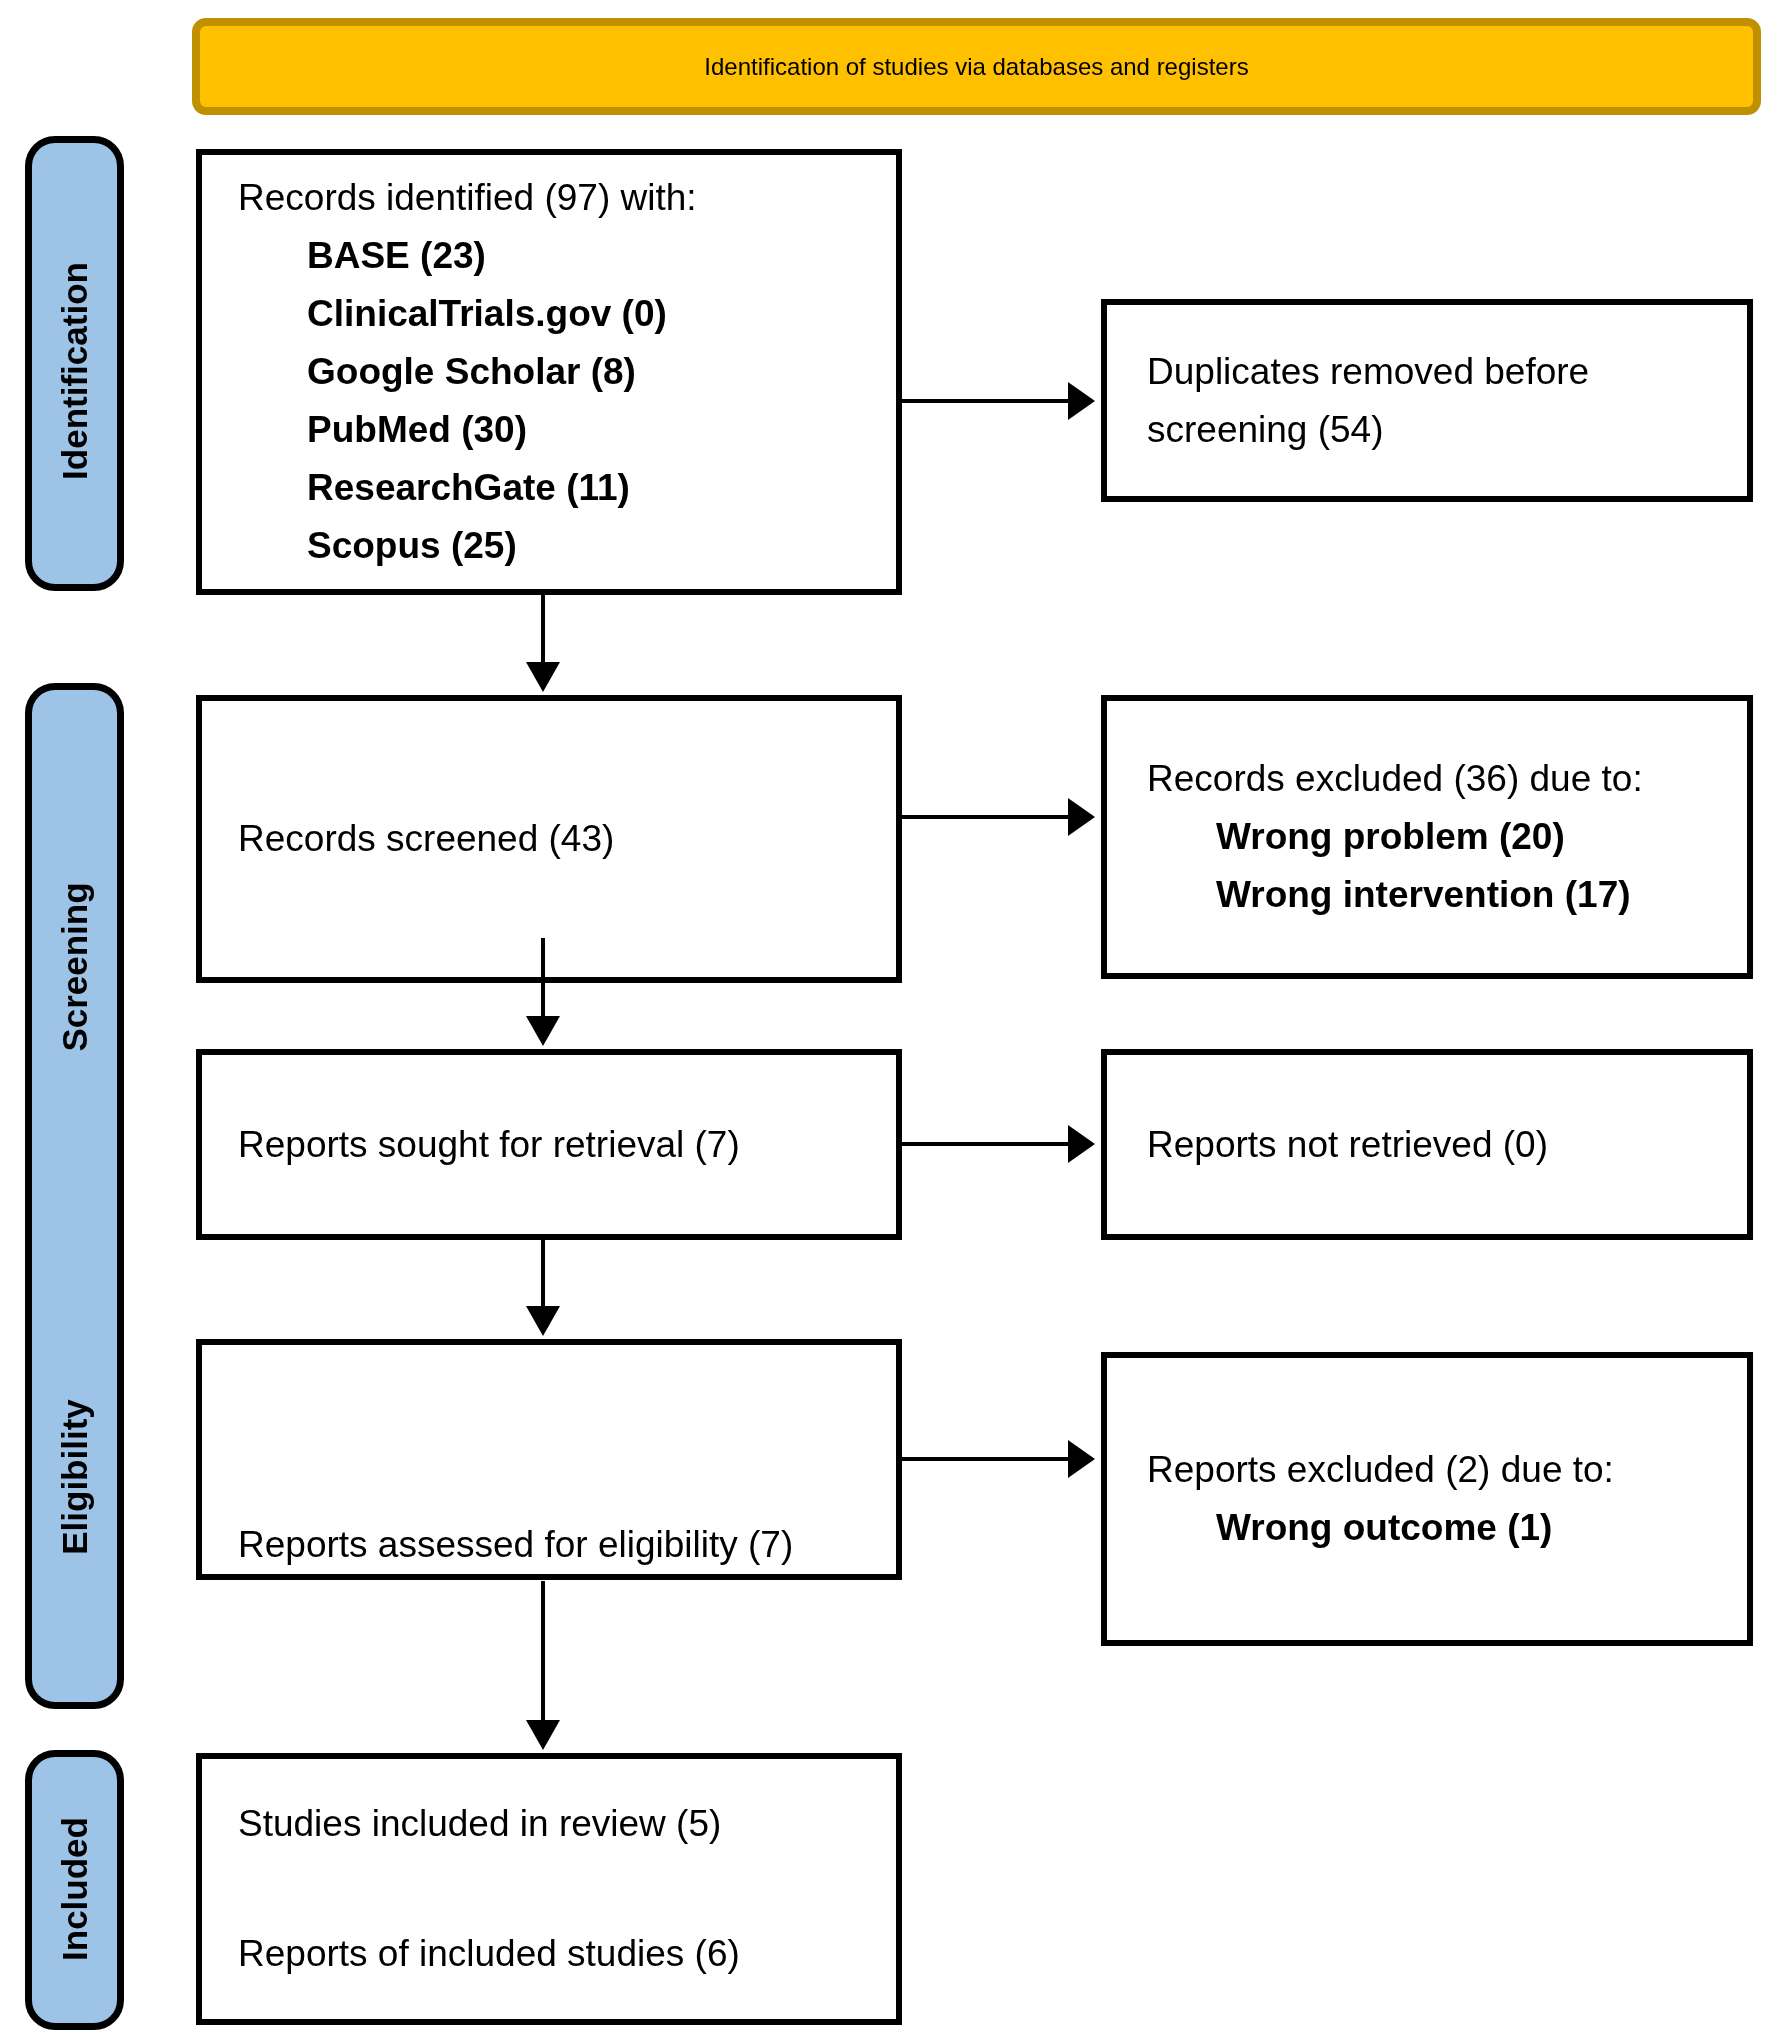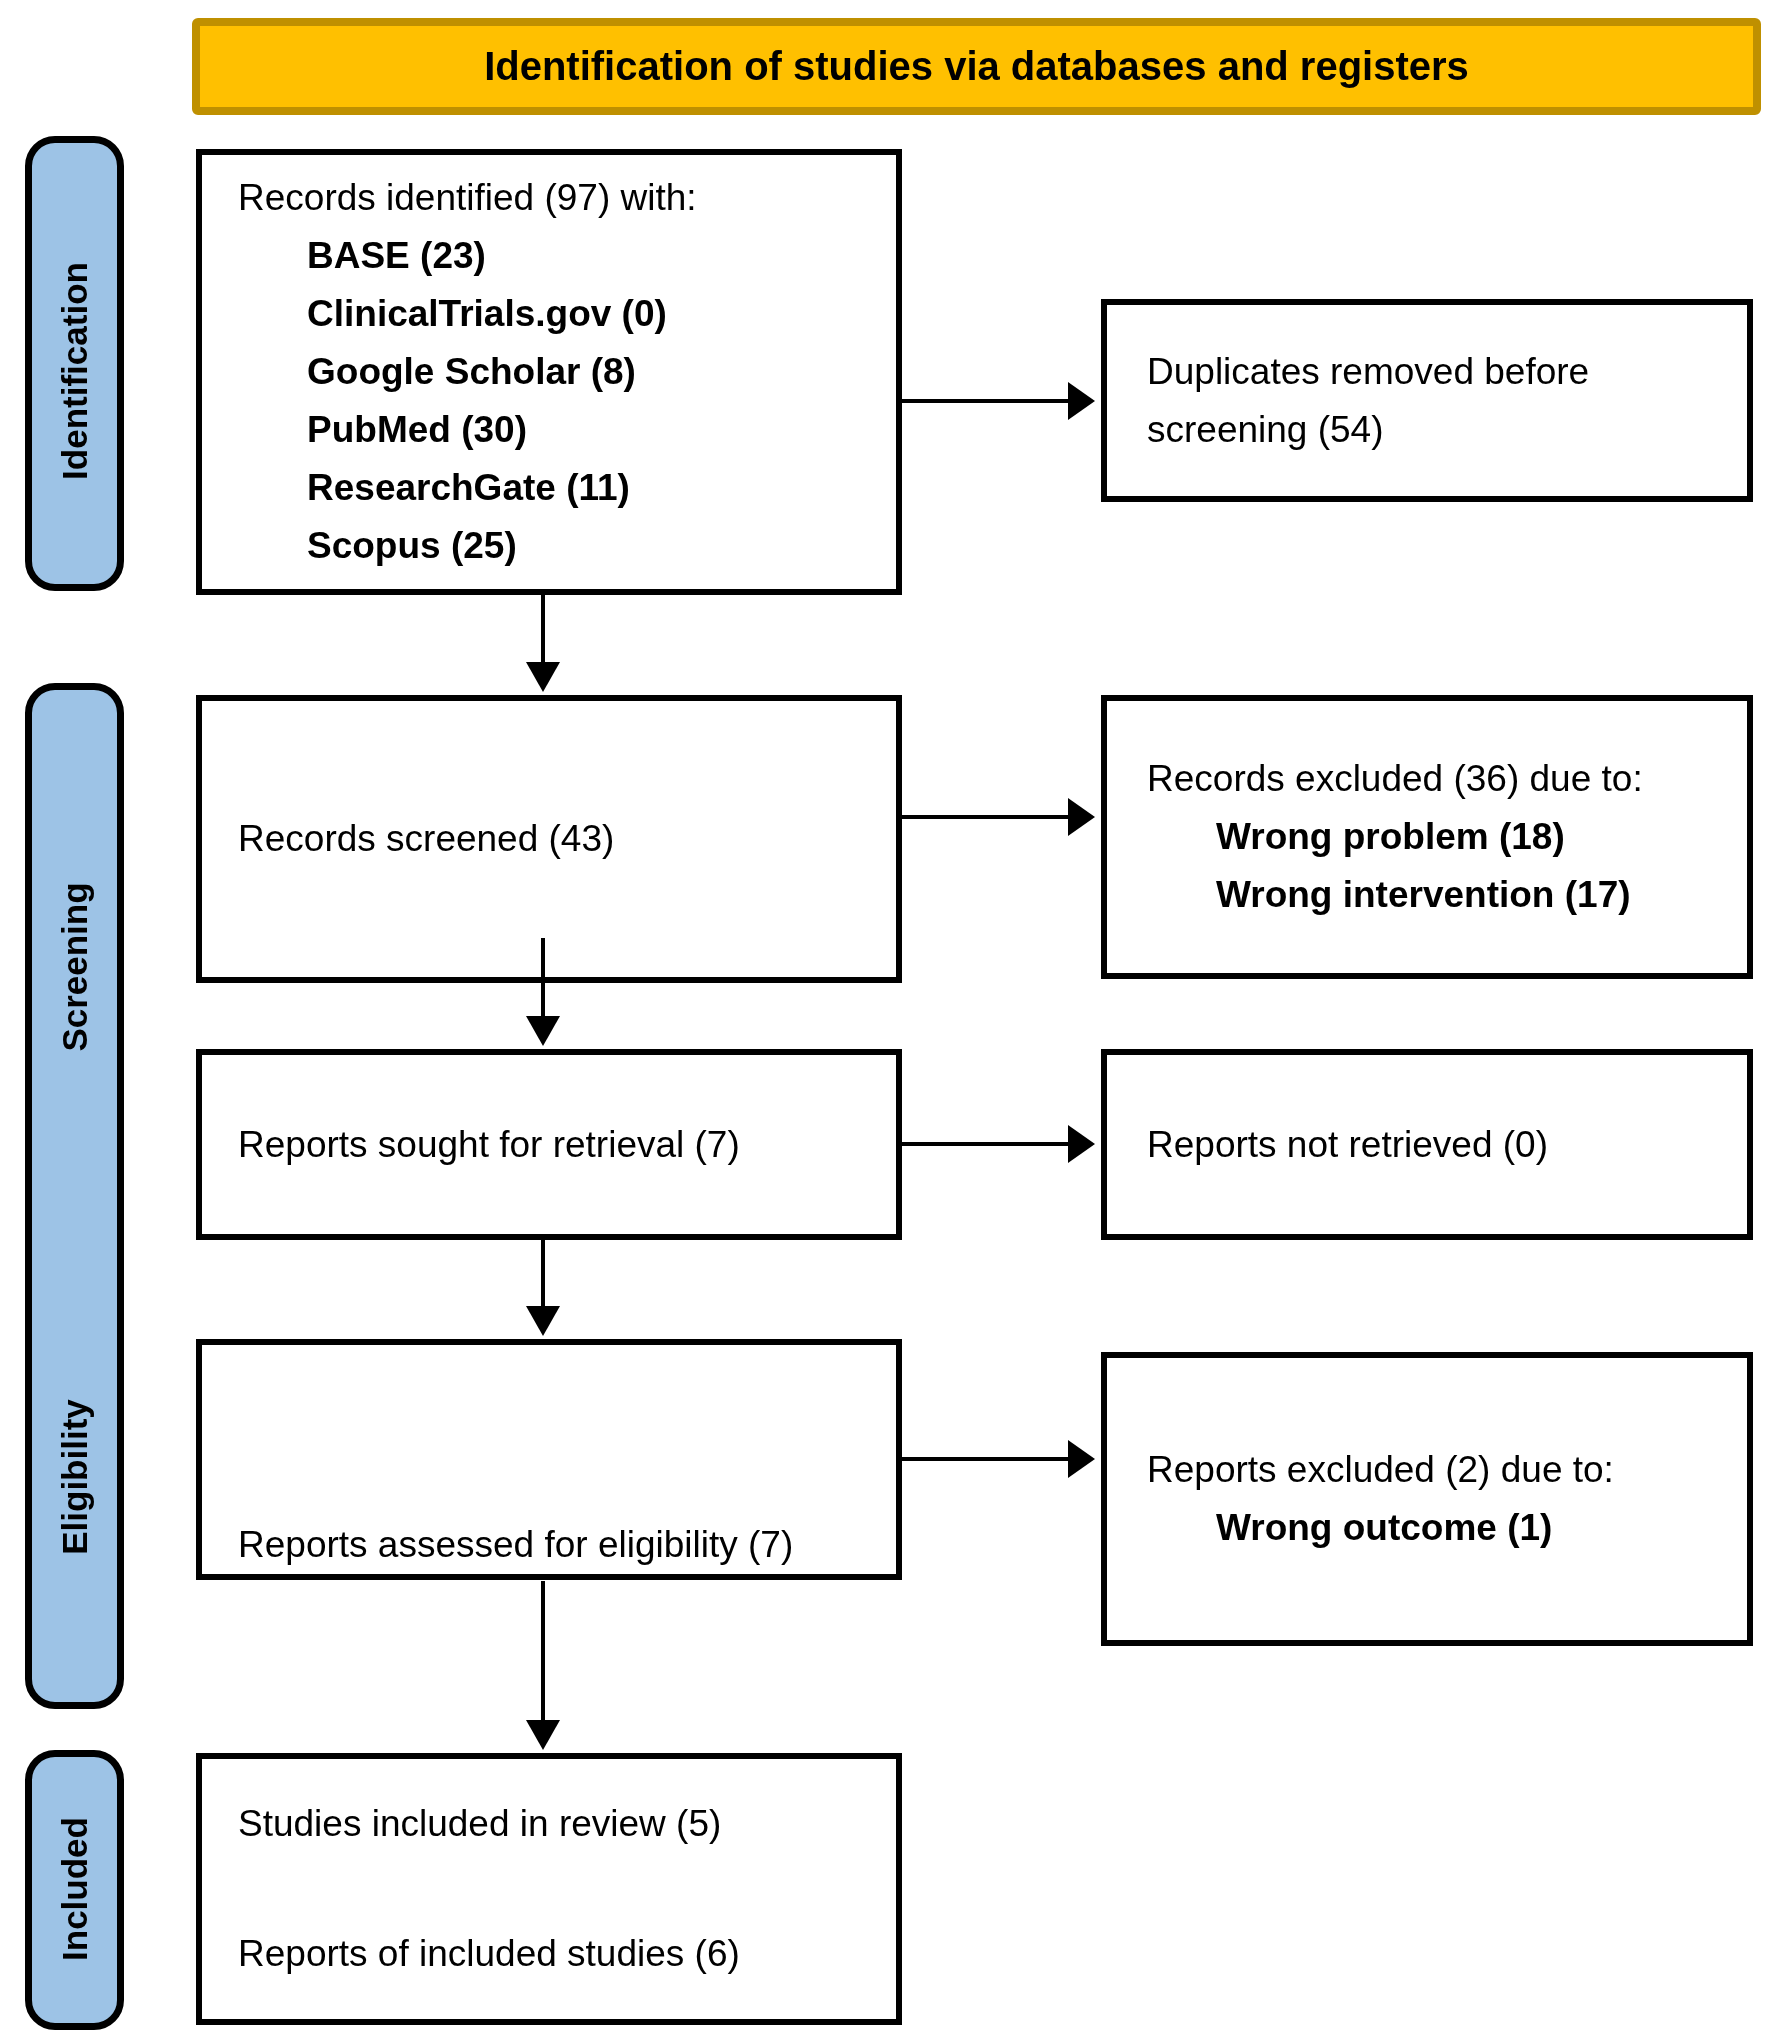--- a/index.html
+++ b/index.html
@@ -7,24 +7,24 @@
     position:relative;
     width:1790px;
     height:2035px;
     background:#ffffff;
     font-family:"Liberation Sans","DejaVu Sans",sans-serif;
     color:#000;
   }
   
   .banner{
     position:absolute;left:192px;top:18px;width:1569px;height:97px;
-    background:#FFC000;border:8.8px solid #BF9000;border-radius:6px;
+    background:#FFC000;border:8.8px solid #BF9000;border-radius:14px;
     box-sizing:border-box;
     display:flex;align-items:center;justify-content:center;
-    font-size:40px;font-weight:bold;
+    font-size:24px;font-weight:normal;
   }
   
   .stage{
     position:absolute;left:25px;width:99px;
     background:#9DC3E6;border:7.7px solid #000;border-radius:30px;
     box-sizing:border-box;
   }
   .stage .vtext{
     position:absolute;left:50%;
     transform:translate(-50%,-50%) rotate(-90deg);
@@ -90,21 +90,21 @@
   <div class="fbox col-right" style="top:299px;height:203px;">
     <div class="wrapline">Duplicates removed before screening (54)</div>
   </div>
 
   <div class="fbox col-left" style="top:695px;height:288px;">
     <div class="line">Records screened (43)</div>
   </div>
 
   <div class="fbox col-right" style="top:695px;height:284px;">
     <div class="line">Records excluded (36) due to:</div>
-    <div class="line indent">Wrong problem (18)</div>
+    <div class="line indent">Wrong problem (20)</div>
     <div class="line indent">Wrong intervention (17)</div>
   </div>
 
   <div class="fbox col-left" style="top:1049px;height:191px;">
     <div class="line">Reports sought for retrieval (7)</div>
   </div>
 
   <div class="fbox col-right" style="top:1049px;height:191px;">
     <div class="line">Reports not retrieved (0)</div>
   </div>

